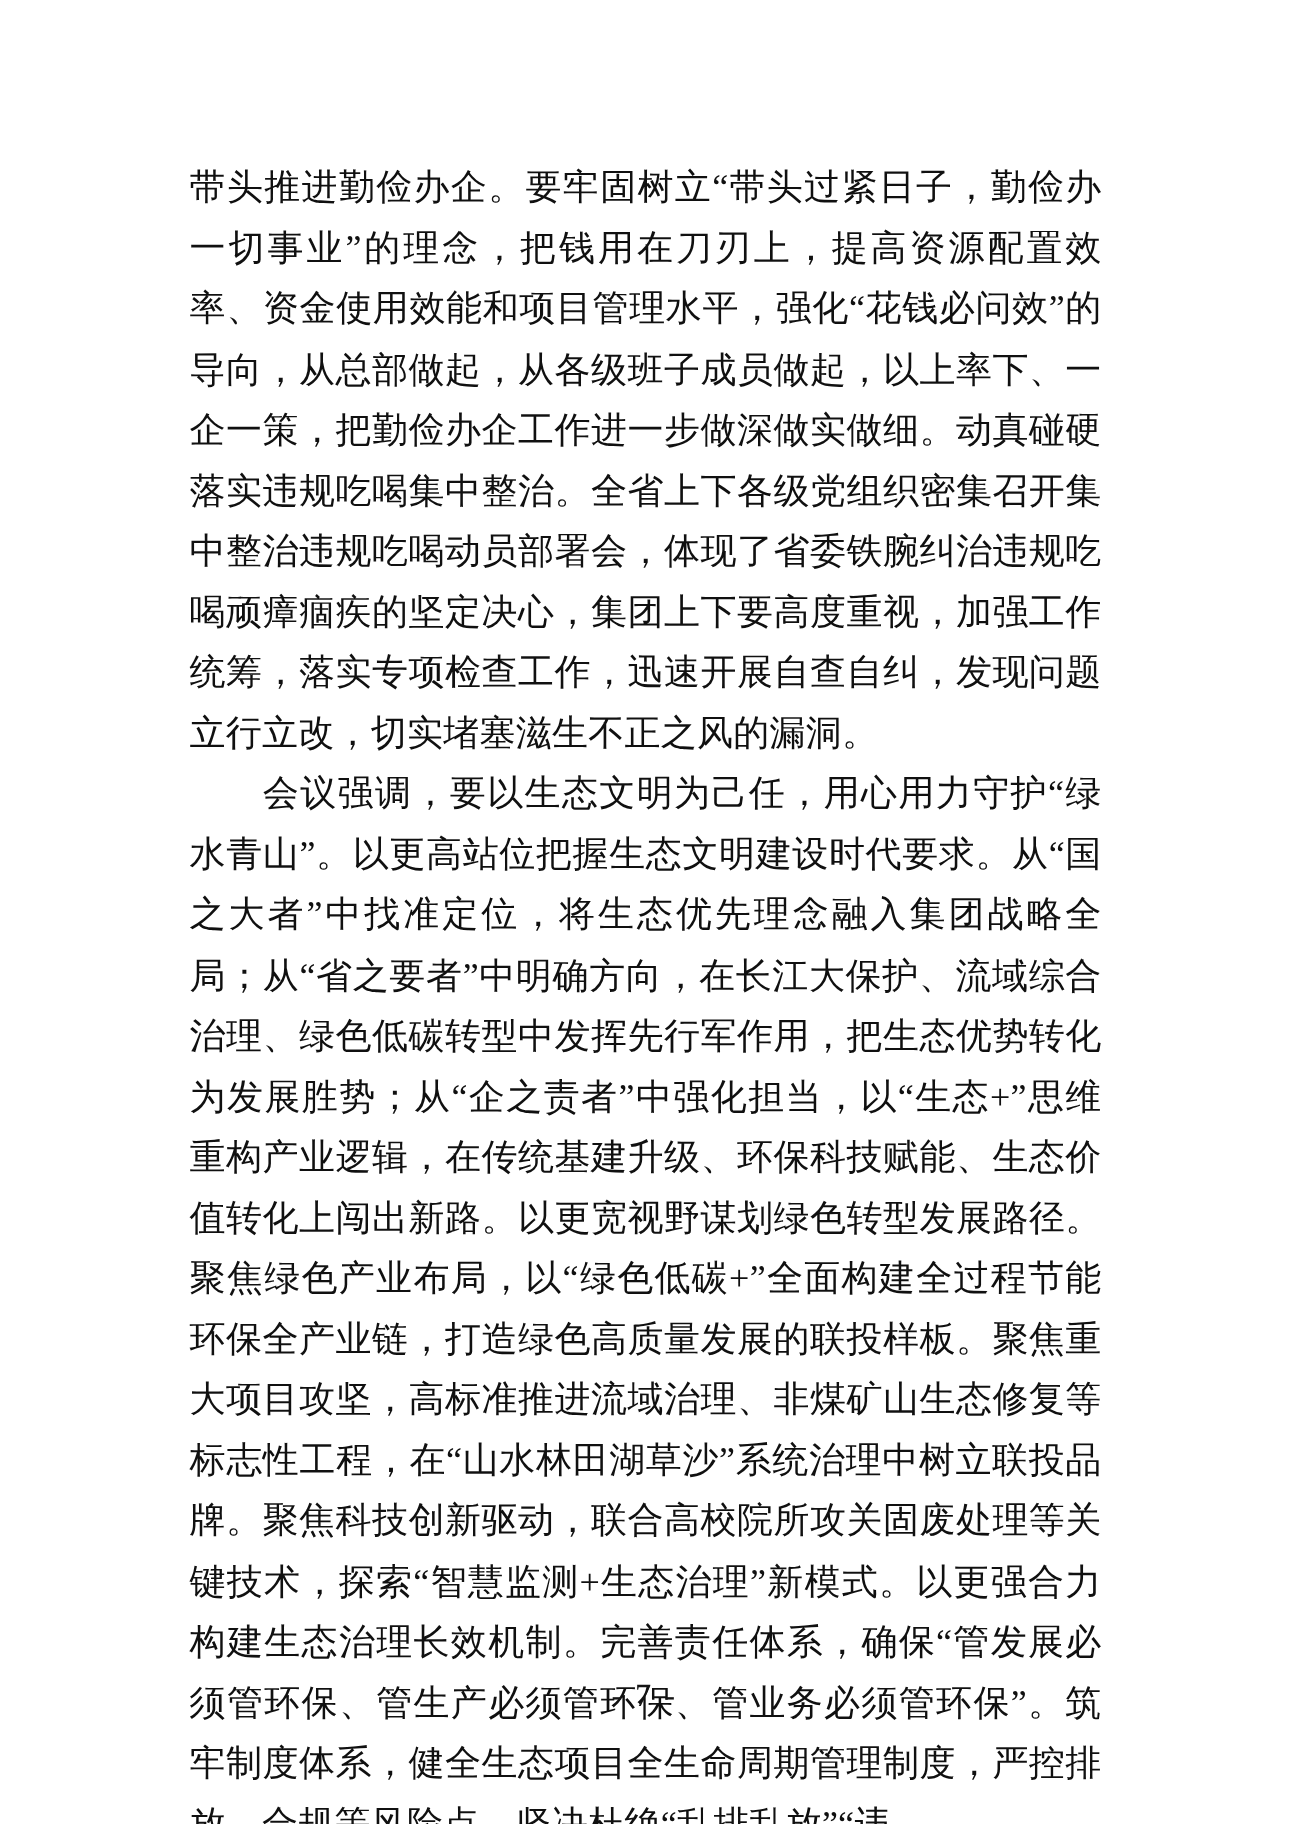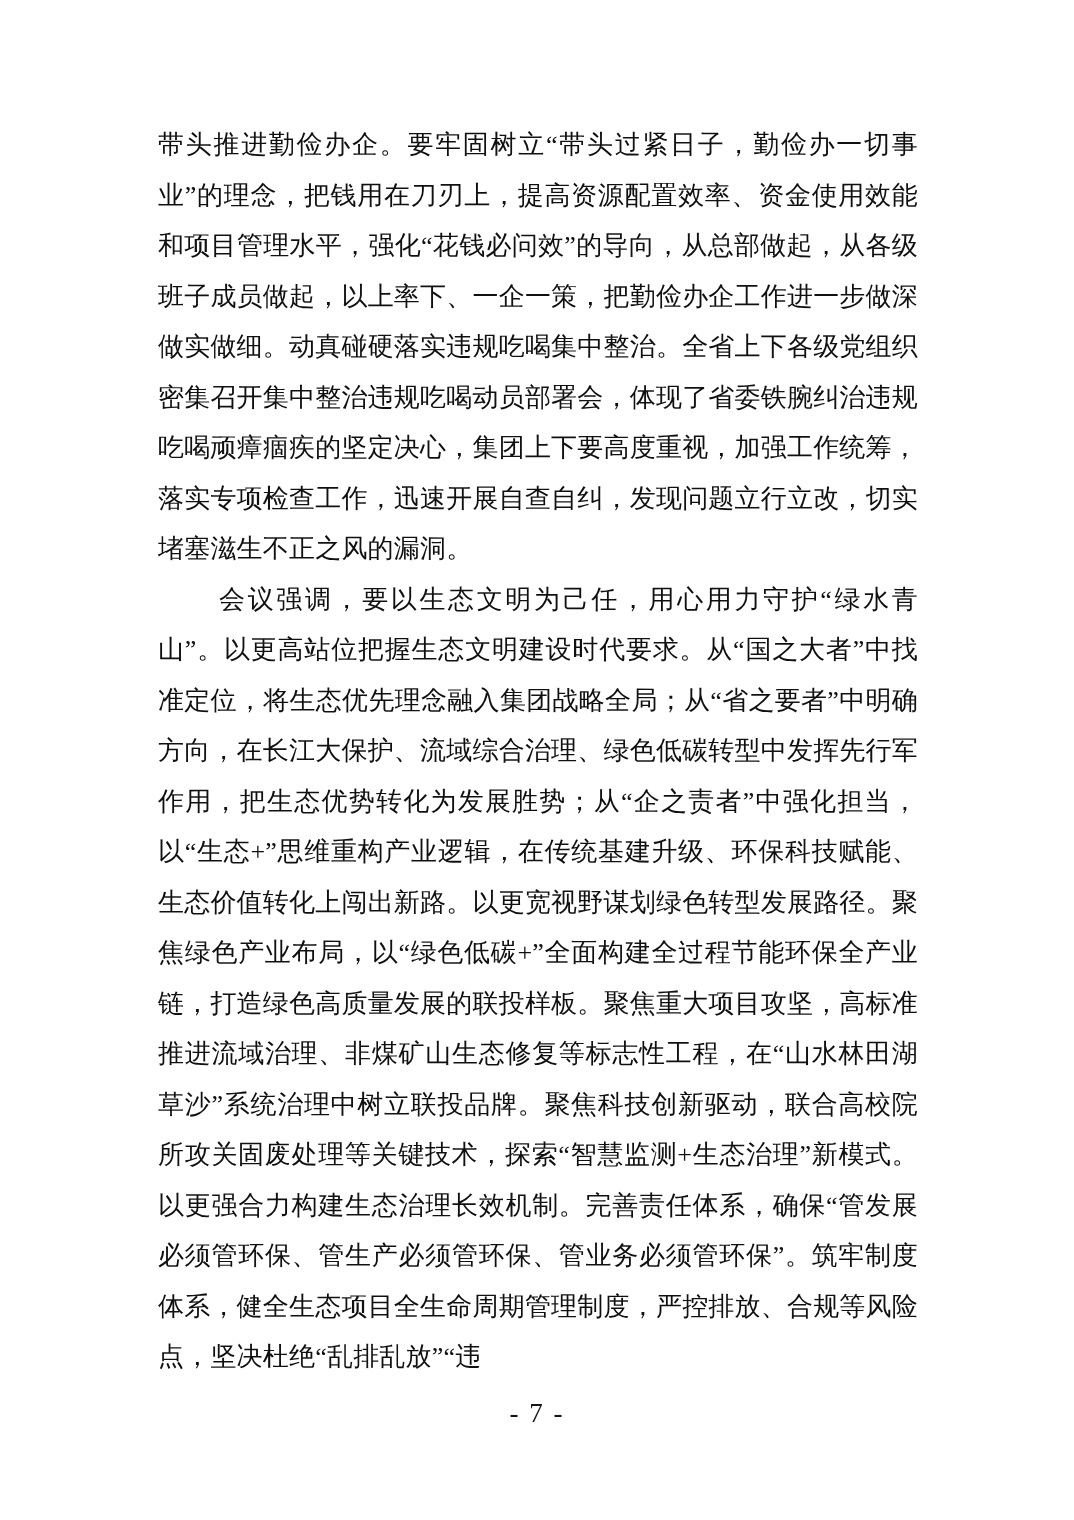--- a/index.html
+++ b/index.html
@@ -23,26 +23,26 @@
     height: 1520px;
     background: #ffffff;
   }
   .content {
     position: absolute;
     left: 158px;
     top: 120px;
     width: 760px;
   }
   .para {
-    font-size: 26px;
+    font-size: 30px;
     line-height: 50.5px;
     text-align: justify;
     text-justify: inter-ideograph;
     letter-spacing: 0.2px;
-    margin: 0 0 0 0;
+    margin: 12px 0 0 0;
     color: #101010;
     font-family: "Liberation Serif", "DejaVu Serif", serif;
   }
   .para + .para {
     margin-top: 0px;
   }
   .indent {
     text-indent: 61px;
   }
   .footer {

